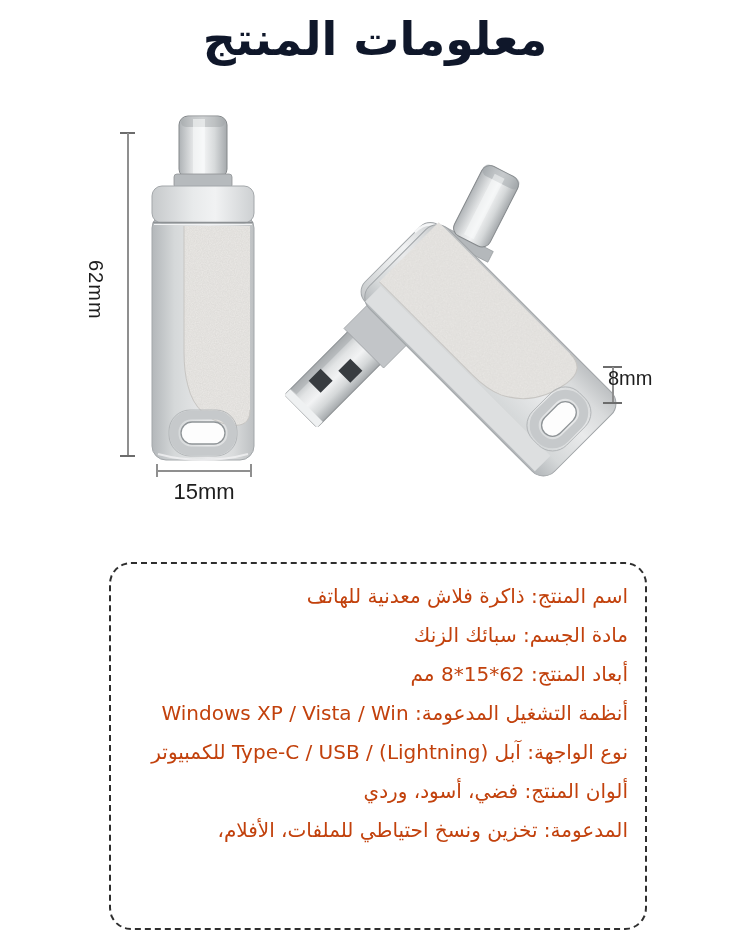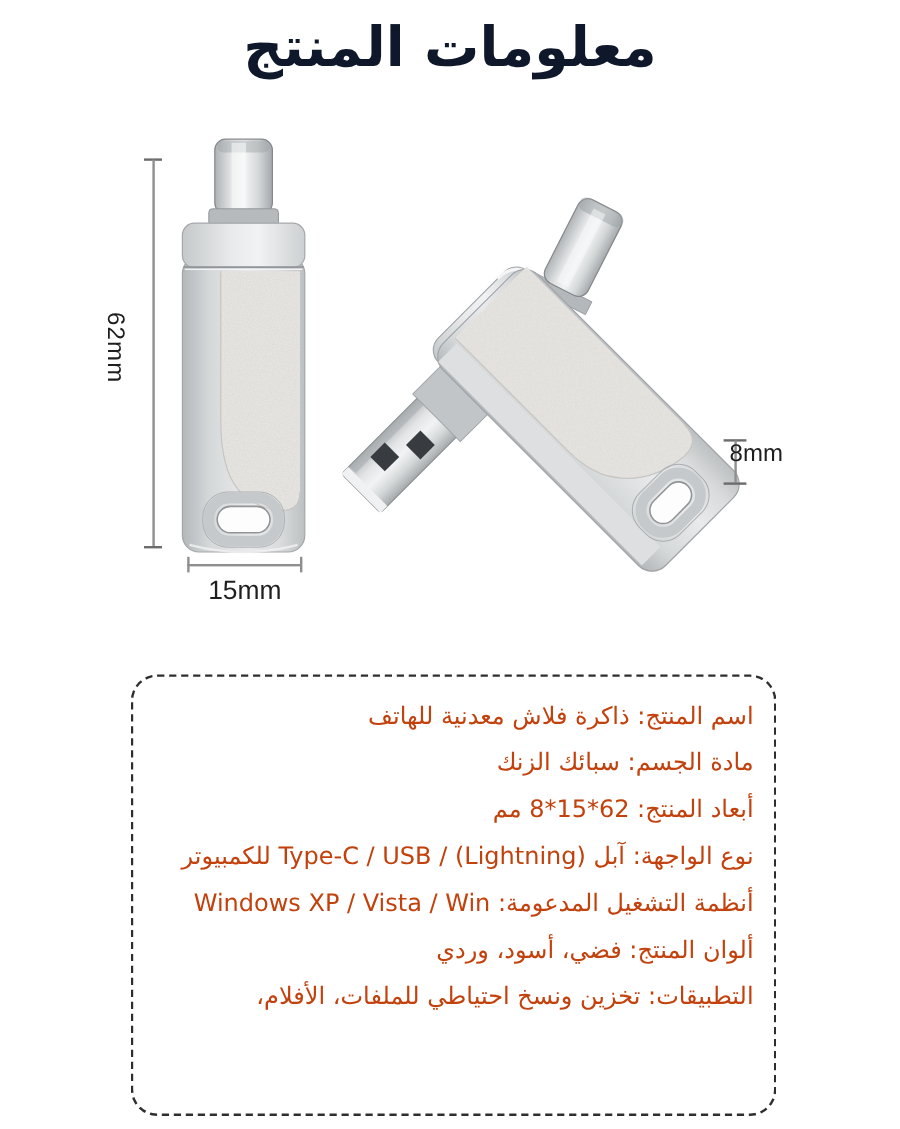--- a/index.html
+++ b/index.html
@@ -144,19 +144,19 @@
       <div class="abs dim-cap" style="left:603px;top:307px;width:19px;height:2px;"></div>
       <span class="abs dim-label" style="left:608px;top:272px;font-size:20px;">8mm</span>
     </div>
 
   </div>
 
   <div class="spec-box" dir="rtl">
     <div class="spec-line">اسم المنتج: ذاكرة فلاش معدنية للهاتف</div>
     <div class="spec-line">مادة الجسم: سبائك الزنك</div>
     <div class="spec-line">أبعاد المنتج: 62*15*8 مم</div>
+    <div class="spec-line">أنظمة التشغيل المدعومة: Windows XP / Vista / Win</div>
     <div class="spec-line">نوع الواجهة: آبل (Lightning) / Type-C / USB للكمبيوتر</div>
-    <div class="spec-line">أنظمة التشغيل المدعومة: Windows XP / Vista / Win</div>
     <div class="spec-line">ألوان المنتج: فضي، أسود، وردي</div>
-    <div class="spec-line">التطبيقات: تخزين ونسخ احتياطي للملفات، الأفلام،</div>
+    <div class="spec-line">المدعومة: تخزين ونسخ احتياطي للملفات، الأفلام،</div>
   </div>
 
 </div>
 
 </body></html>

